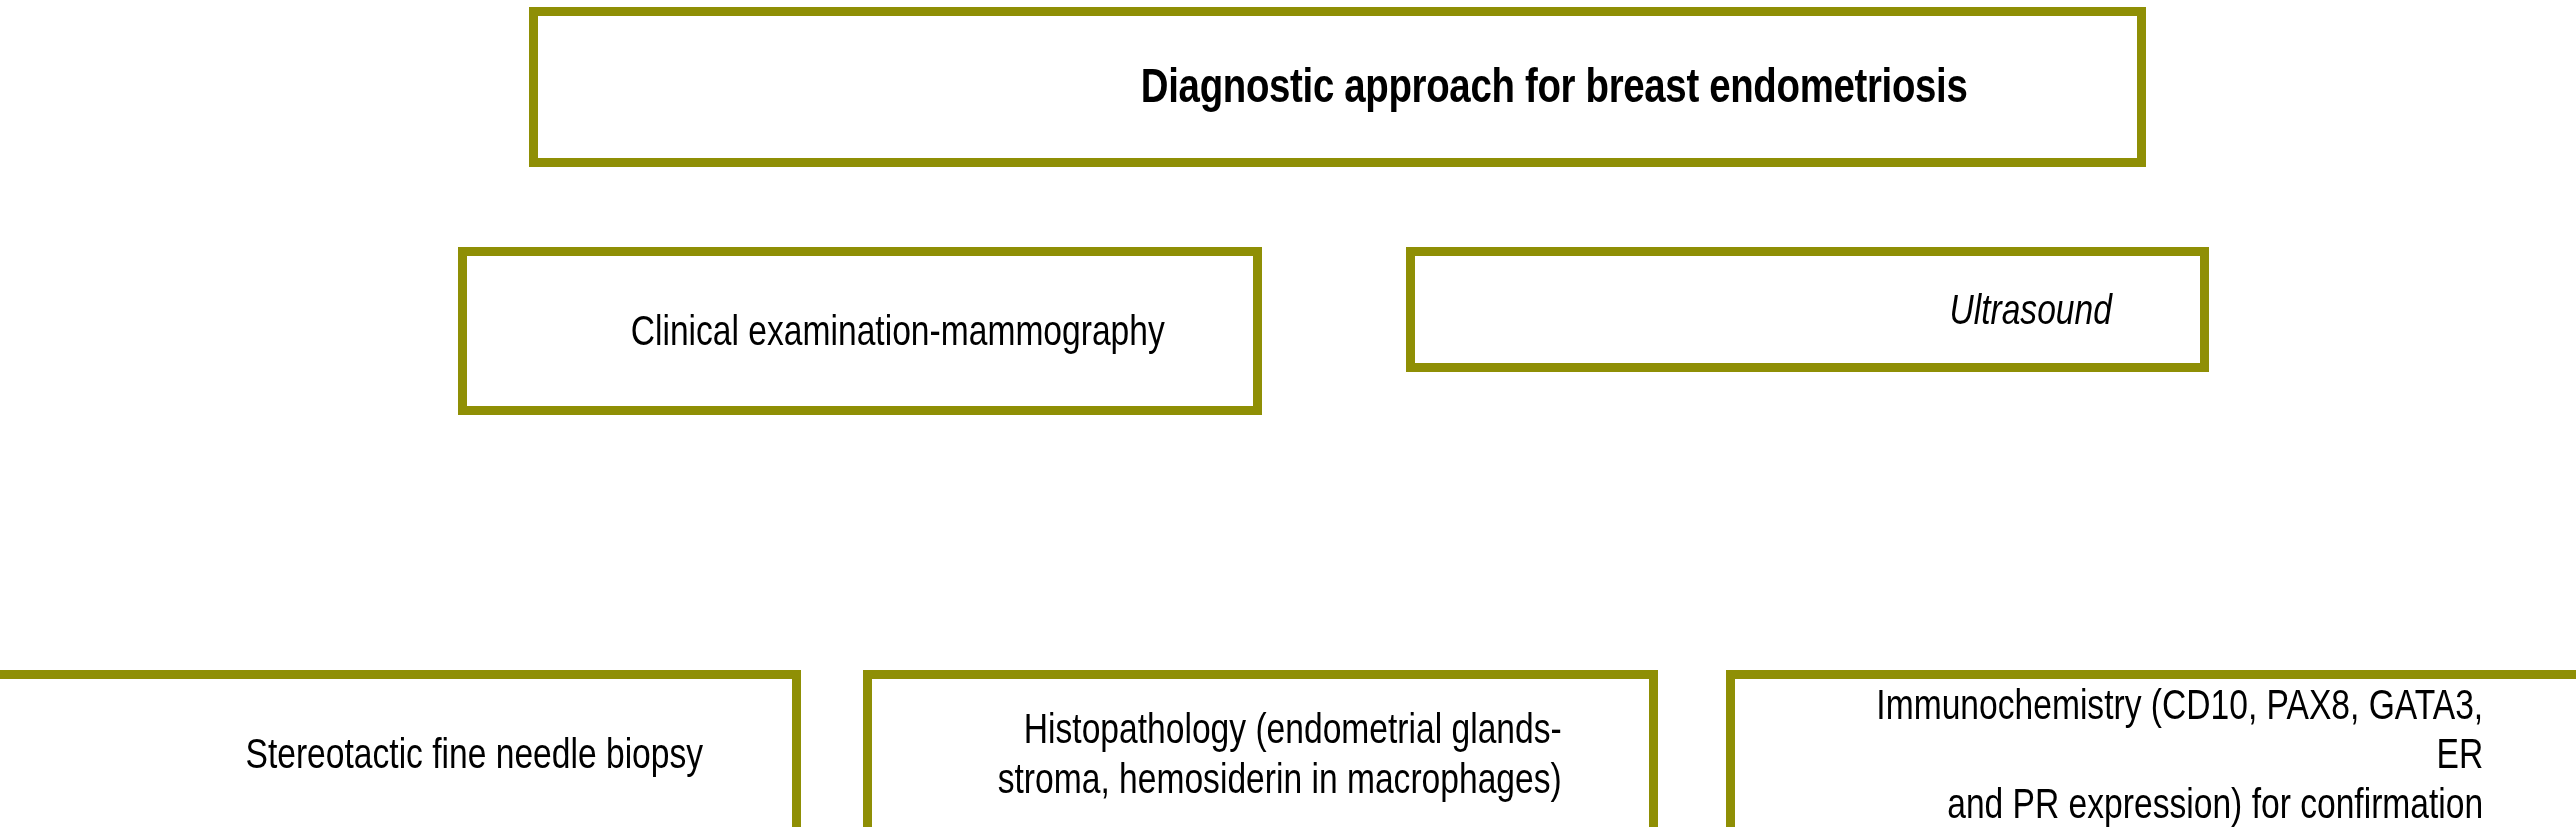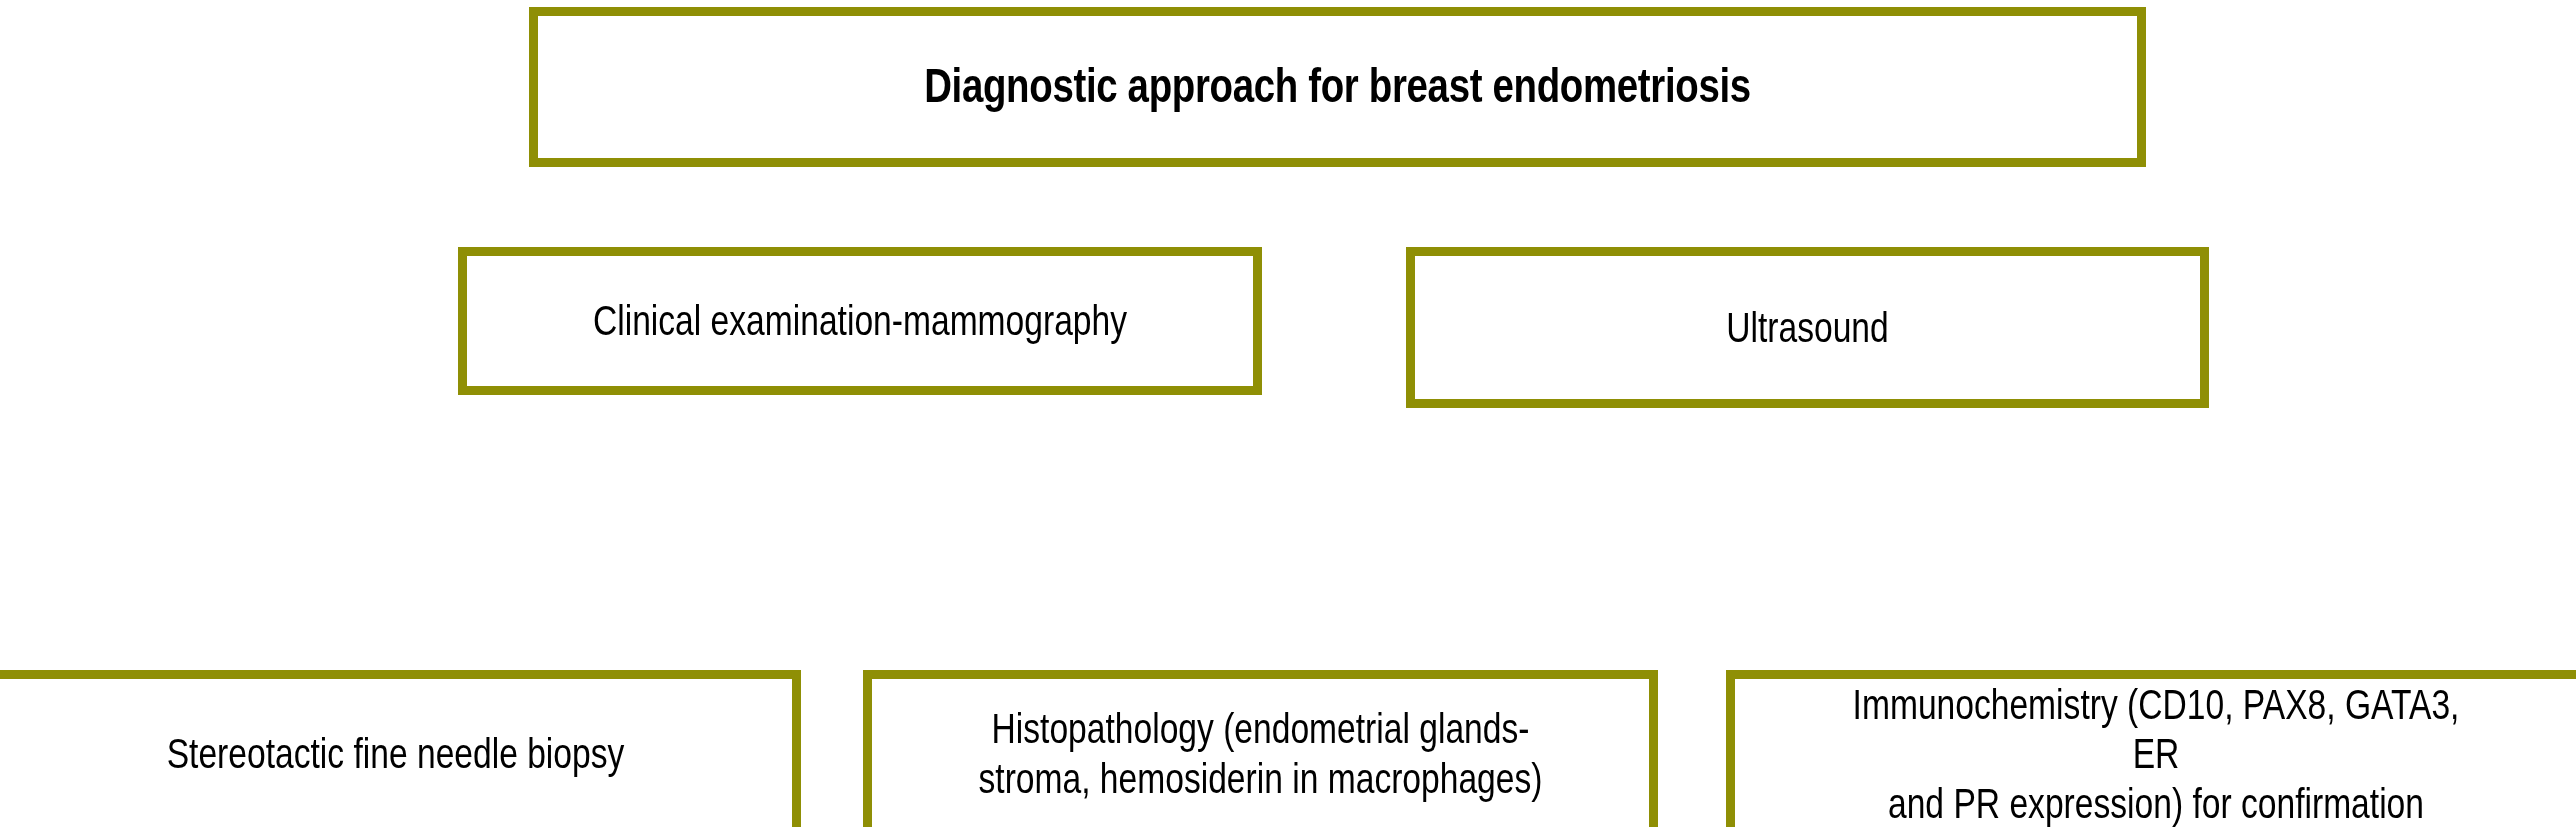--- a/index.html
+++ b/index.html
@@ -20,21 +20,21 @@
   .node {
     position: absolute;
     box-sizing: border-box;
     background: #ffffff;
     border-style: solid;
     border-color: #8f8f05;
     border-width: 9.3px;
     display: flex;
     align-items: center;
     justify-content: center;
-    text-align: center;
+    text-align: right;
   }
   .node .label {
     display: block;
     width: 100%;
     padding: 0 12px;
     box-sizing: border-box;
     color: #000000;
     font-family: "Liberation Sans", sans-serif;
     font-stretch: condensed;
     transform: scaleX(0.80);
@@ -54,27 +54,28 @@
     font-size: 48px;
     font-weight: bold;
     letter-spacing: -0.4px;
   }
 
   
   #node-clinical {
     left: 458px;
     top: 247px;
     width: 804px;
-    height: 148px;
+    height: 168px;
   }
   #node-ultrasound {
     left: 1406px;
     top: 247px;
     width: 803px;
-    height: 161px;
+    height: 125px;
+    font-style: italic;
   }
 
   
   #node-mri {
     left: 863px;
     top: 467px;
     width: 798px;
     height: 151px;
   }
 

